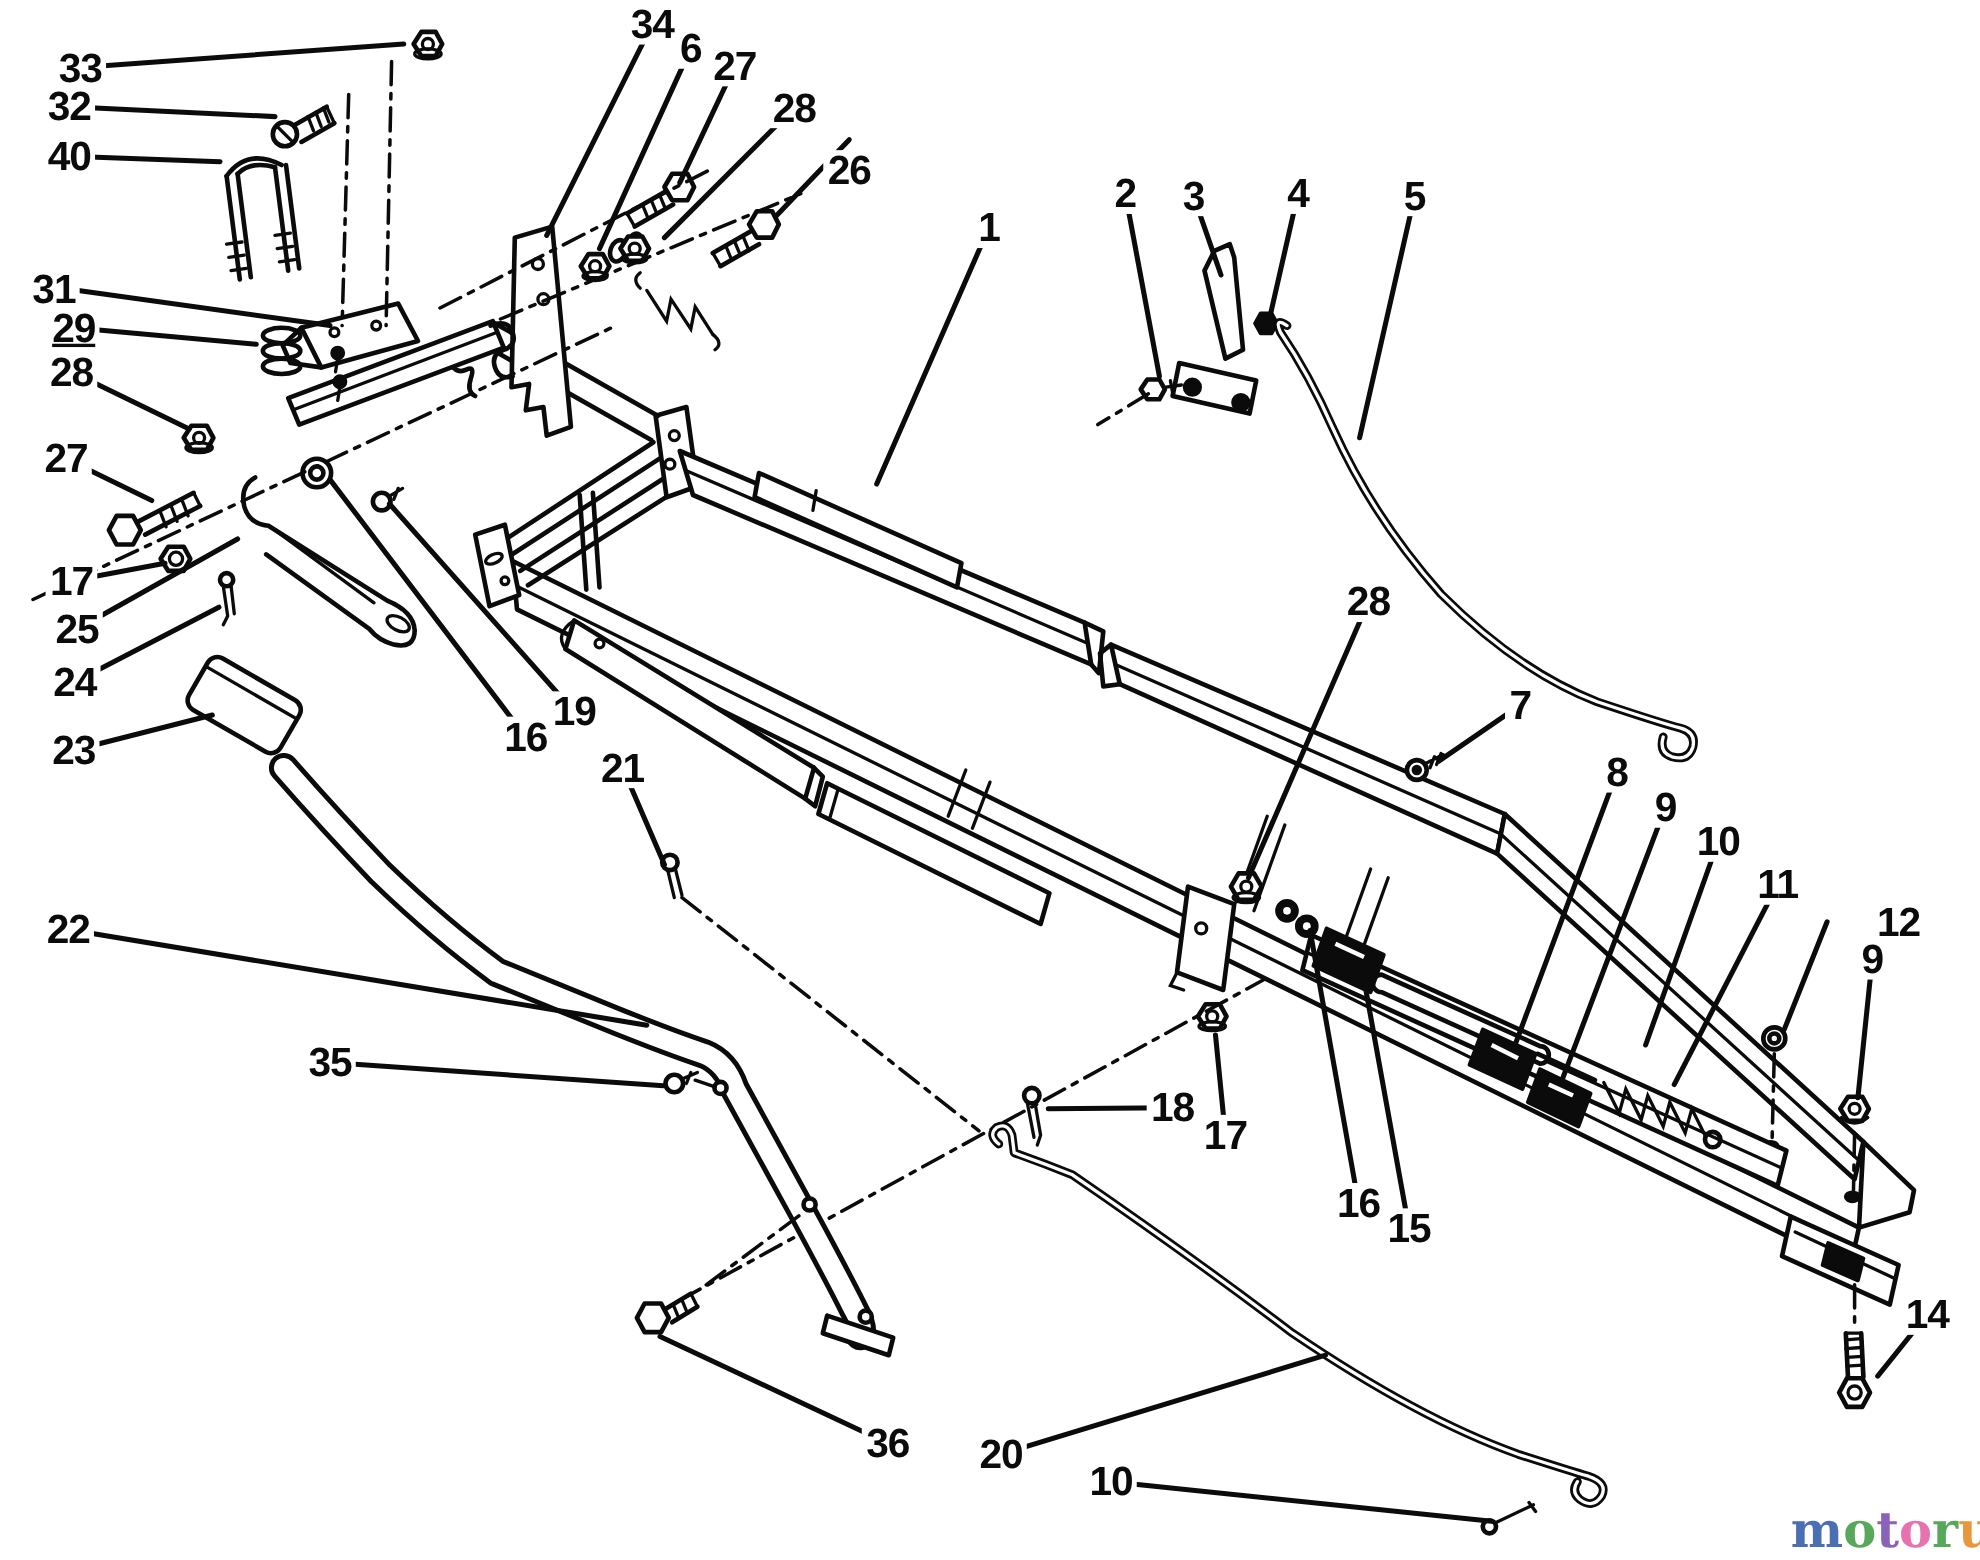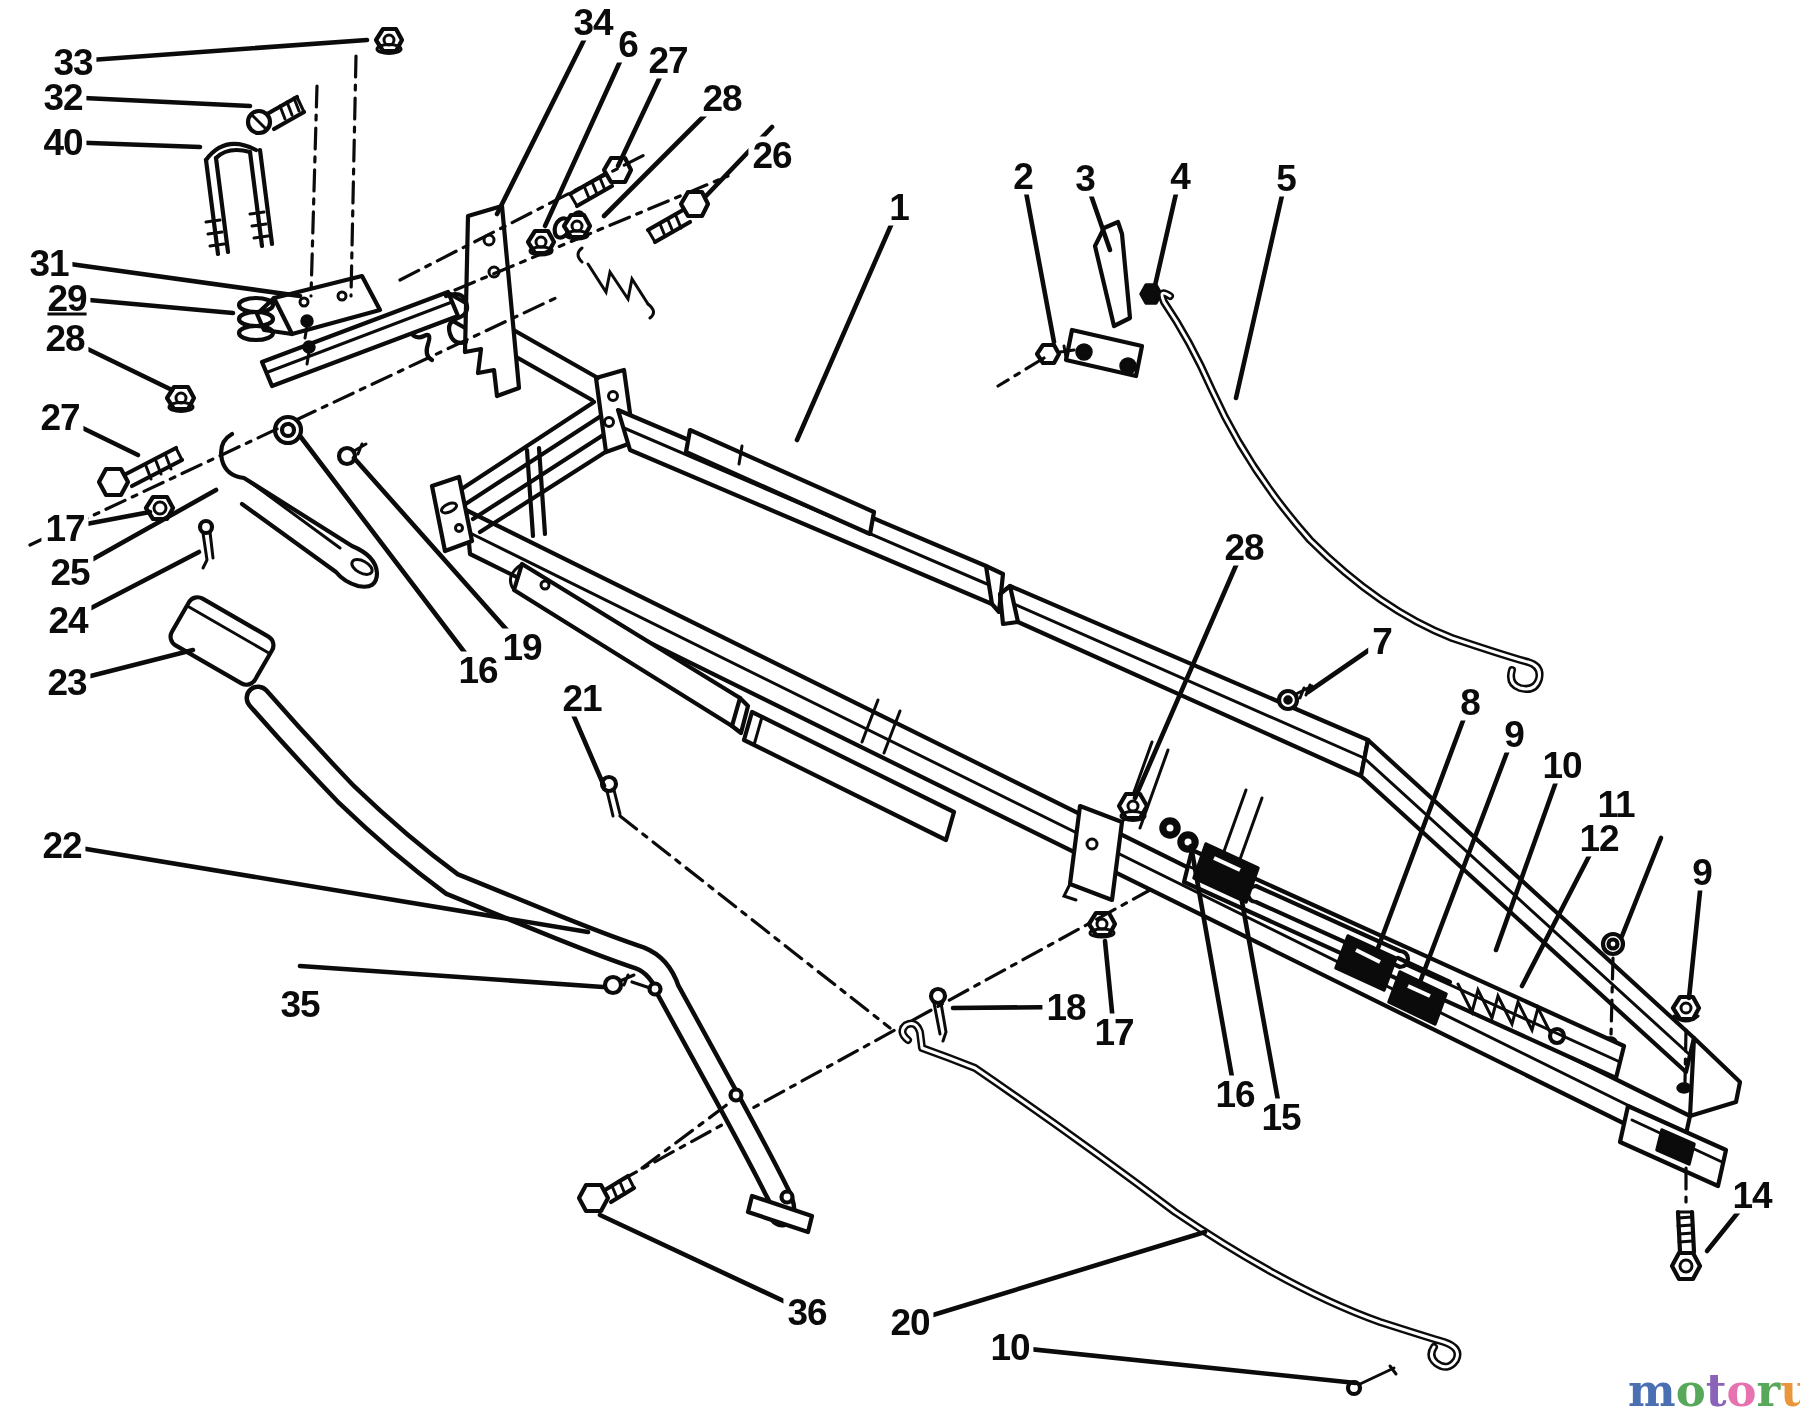--- a/index.html
+++ b/index.html
@@ -401,27 +401,27 @@
     <div class="callout" style="left: 1023px; top: 176px;">2</div>
     <div class="callout" style="left: 1085px; top: 178px;">3</div>
     <div class="callout" style="left: 1180px; top: 176px;">4</div>
     <div class="callout" style="left: 1286px; top: 178px;">5</div>
     <div class="callout" style="left: 1244px; top: 547px;">28</div>
     <div class="callout" style="left: 1382px; top: 641px;">7</div>
     <div class="callout" style="left: 1470px; top: 702px;">8</div>
     <div class="callout" style="left: 1514px; top: 734px;">9</div>
     <div class="callout" style="left: 1562px; top: 765px;">10</div>
     <div class="callout" style="left: 1616px; top: 804px;">11</div>
-    <div class="callout" style="left: 1599px; top: 838px;">12</div>
+    <div class="callout" style="left: 1726px; top: 838px;">12</div>
     <div class="callout" style="left: 1702px; top: 872px;">9</div>
     <div class="callout" style="left: 1752px; top: 1195px;">14</div>
     <div class="callout" style="left: 1066px; top: 1007px;">18</div>
     <div class="callout" style="left: 1114px; top: 1032px;">17</div>
     <div class="callout" style="left: 1235px; top: 1094px;">16</div>
     <div class="callout" style="left: 1281px; top: 1117px;">15</div>
     <div class="callout" style="left: 478px; top: 670px;">16</div>
     <div class="callout" style="left: 522px; top: 647px;">19</div>
-    <div class="callout" style="left: 566px; top: 698px; margin-left: 16px;">21</div>
-    <div class="callout" style="left: 300px; top: 1004px;">35</div>
+    <div class="callout" style="left: 566px; top: 698px;">21</div>
+    <div class="callout" style="left: 300px; top: 966px;">35</div>
     <div class="callout" style="left: 807px; top: 1312px;">36</div>
     <div class="callout" style="left: 910px; top: 1322px;">20</div>
     <div class="callout" style="left: 1010px; top: 1347px;">10</div>
   </div>
 
 </body></html>

